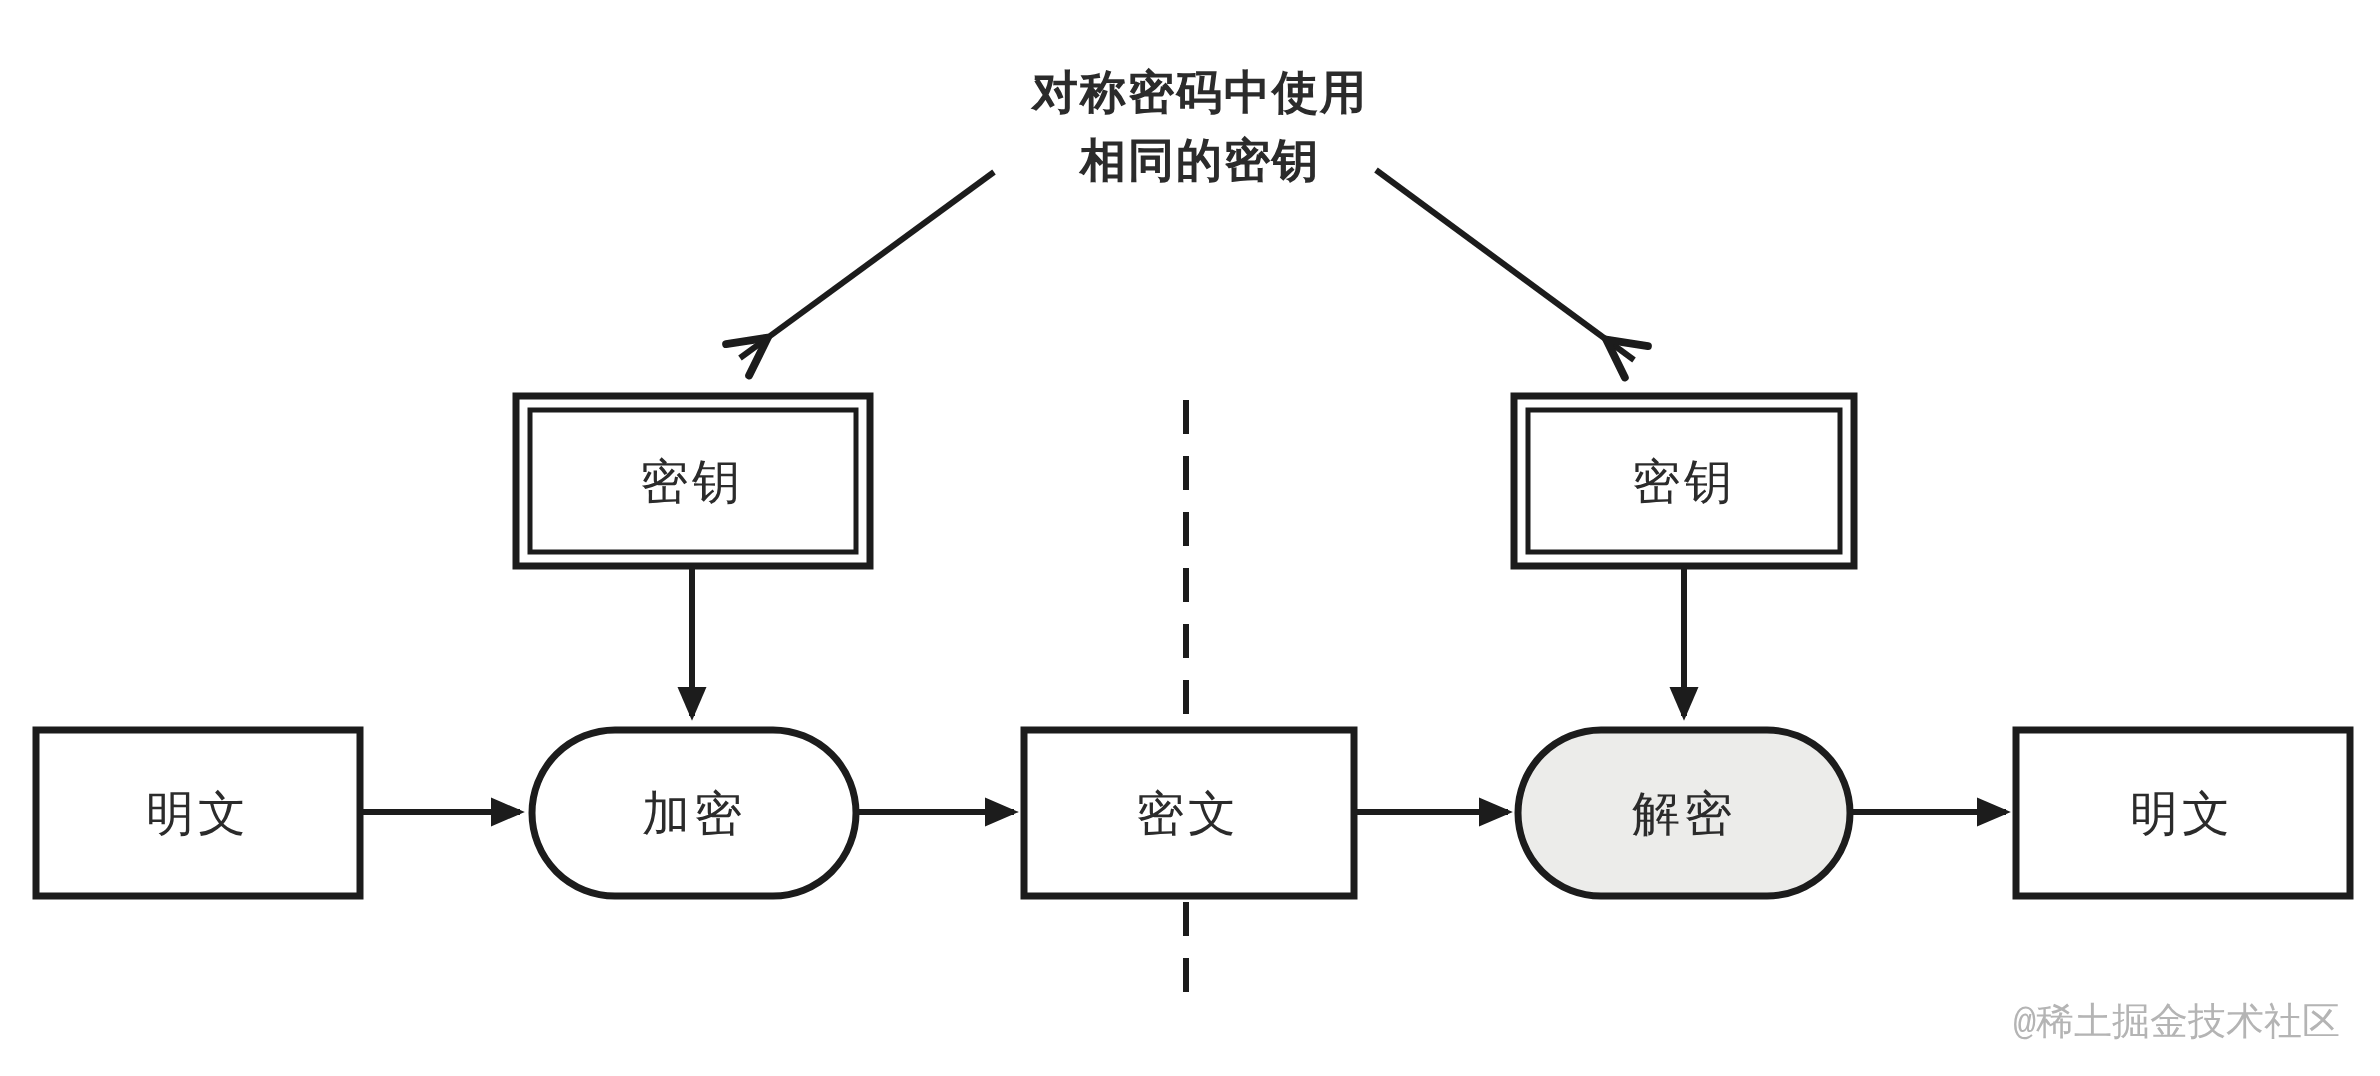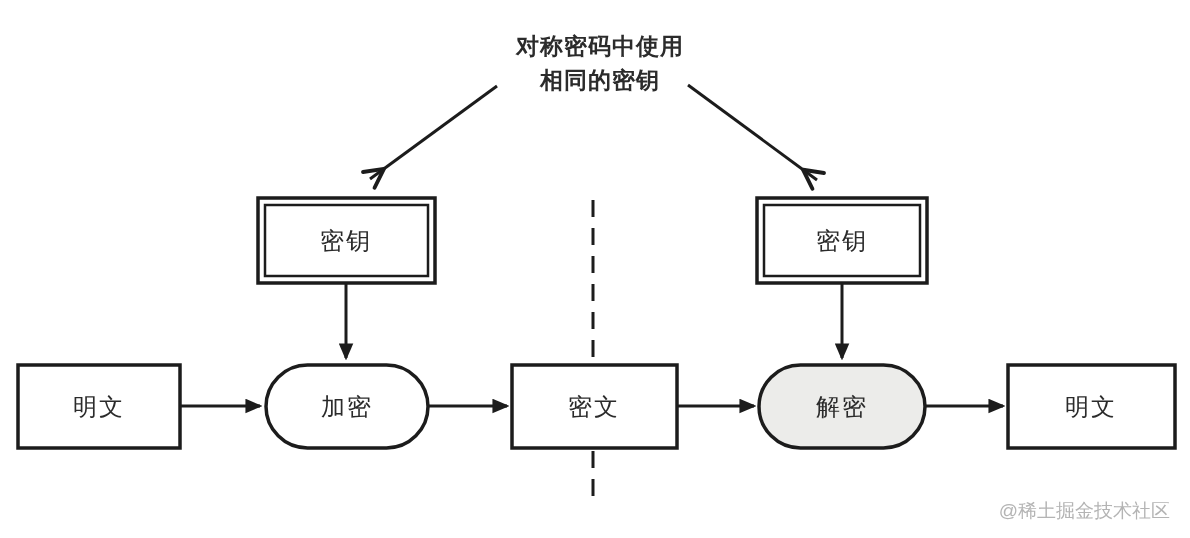--- a/index.html
+++ b/index.html
@@ -7,20 +7,21 @@
     padding: 0;
     background: #ffffff;
     font-family: "Liberation Sans", "DejaVu Sans", sans-serif;
   }
   .stage {
     position: relative;
     width: 1190px;
     height: 538px;
     background: #ffffff;
     overflow: hidden;
+    font-family: Liberation Mono, monospace;
   }
   svg { display: block; }
   .node-label {
     font-size: 24px;
     fill: #2b2b2b;
     font-weight: 500;
     letter-spacing: 2px;
   }
   .title-label {
     font-size: 23px;

